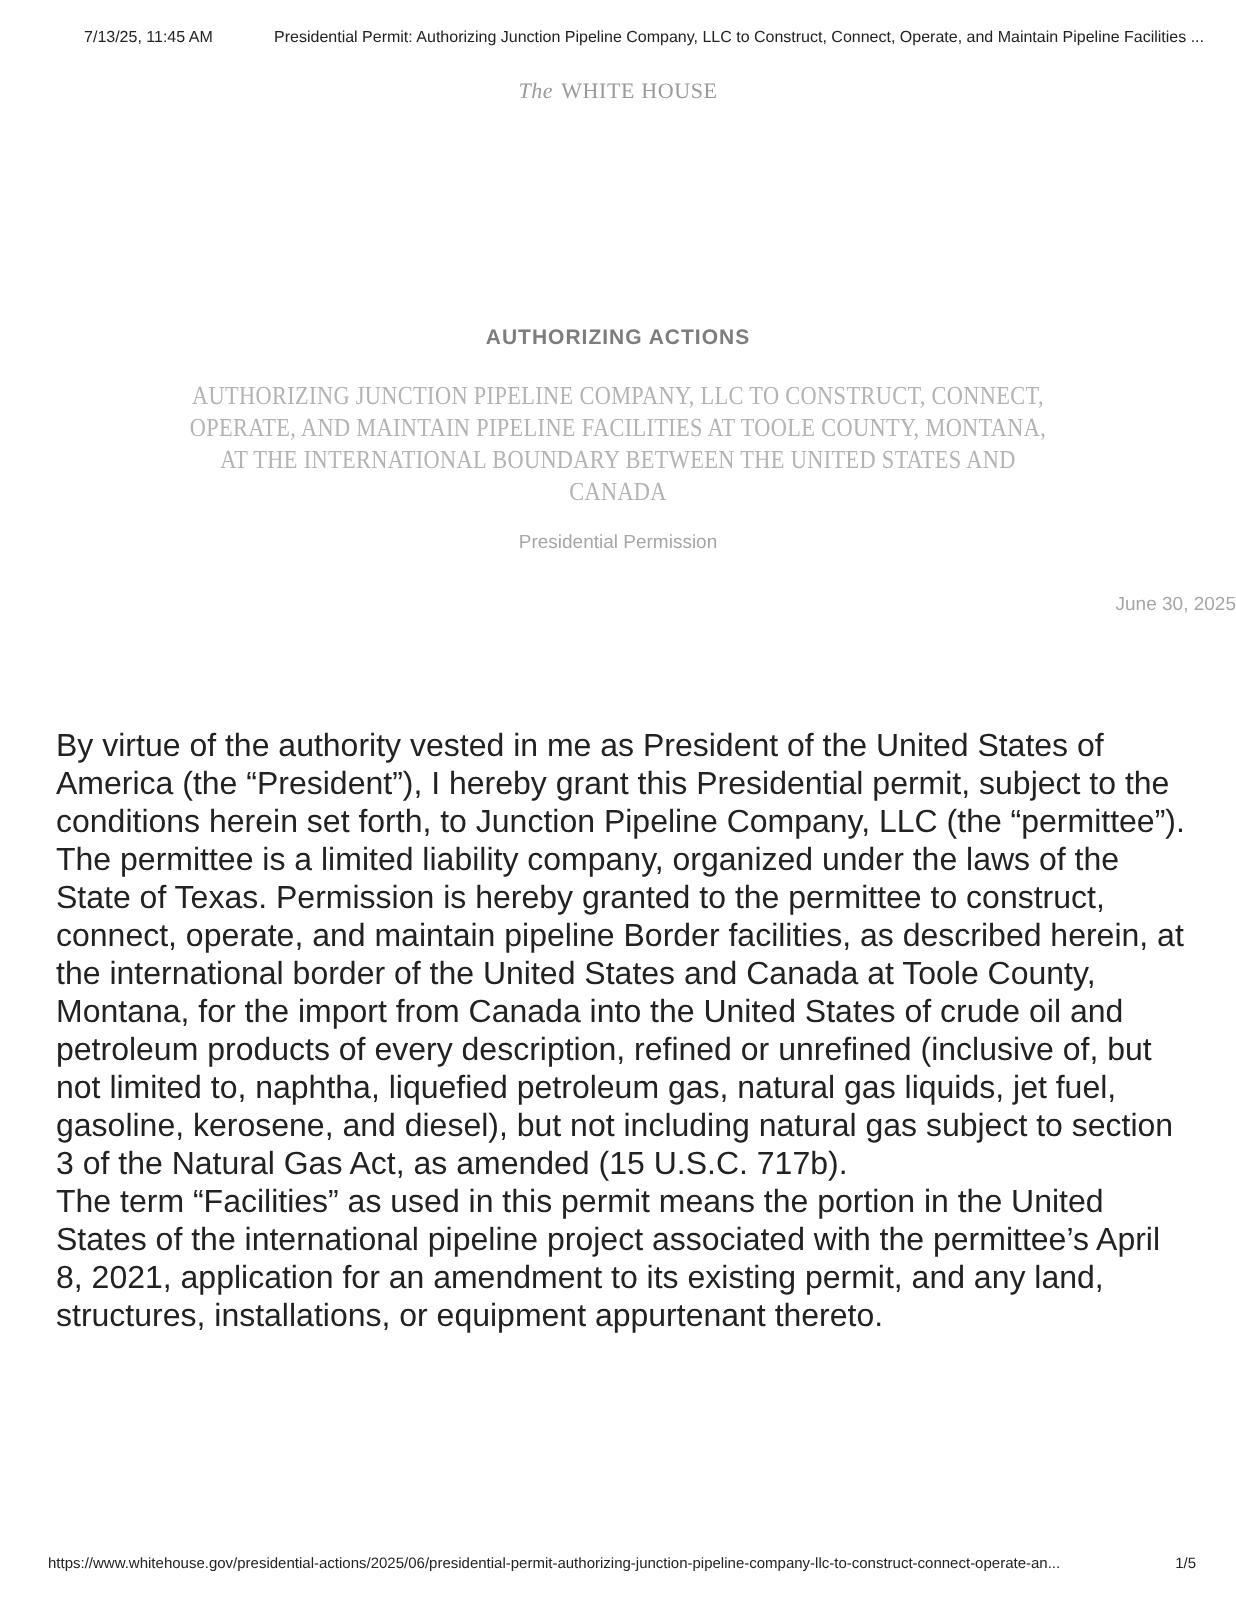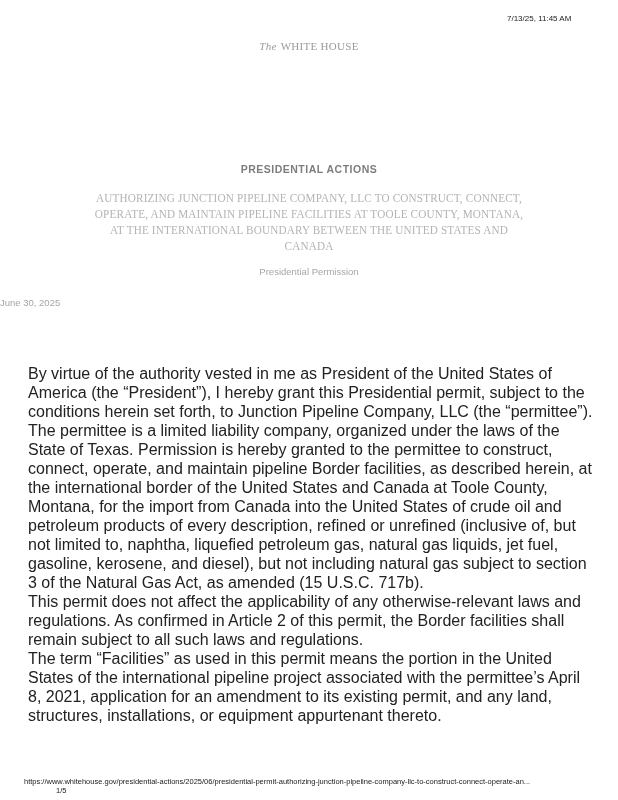--- a/index.html
+++ b/index.html
@@ -25,61 +25,61 @@
     .doc-title {
       position: absolute; top: 190px; left: 60px; right: 60px; text-align: center;
       font-family: "Liberation Serif", serif; font-size: 13px; line-height: 16px;
       color: #b3b3b3; letter-spacing: 0.2px; transform: scaleX(0.86);
     }
     .category {
       position: absolute; top: 266px; left: 0; right: 0; text-align: center;
       font-family: "Liberation Sans", sans-serif; font-size: 9.5px; color: #a6a6a6;
     }
     .date {
-      position: absolute; top: 297px; left: 0; right: 0; text-align: left;
+      position: absolute; top: 297px; left: 0; right: 0; text-align: right;
       font-family: "Liberation Sans", sans-serif; font-size: 9.5px; color: #a6a6a6;
     }
     .body-text {
       position: absolute; top: 364px; left: 28px; width: 566px;
       font-family: "Liberation Sans", sans-serif; font-size: 16px; line-height: 19px;
       color: #222;
     }
     .body-text p { margin: 0; }
     .print-footer {
       position: absolute; top: 777px; left: 24px; right: 20px;
       font-family: "Liberation Sans", sans-serif; font-size: 7.5px; color: #222;
-      display: flex; white-space: nowrap; flex-direction: column;
+      display: flex; white-space: nowrap;
     }
     .print-footer .url { flex: 1; overflow: hidden; text-overflow: ellipsis; }
     .print-footer .pg { margin-left: 32px; }
   </style>
 </head>
 <body>
 
 <div class="print-header">
   <span class="ts">7/13/25, 11:45 AM</span>
+  <span class="ttl">Presidential Permit: Authorizing Junction Pipeline Company, LLC to Construct, Connect, Operate, and Maintain Pipeline Facilities ...</span>
 </div>
 
 <div class="logo">
   <span class="the">The</span><span>WHITE HOUSE</span>
 </div>
 
-<div class="section-label">PRESIDENTIAL ACTIONS</div>
+<div class="section-label">AUTHORIZING ACTIONS</div>
 
 <div class="doc-title">
   <div>AUTHORIZING JUNCTION PIPELINE COMPANY, LLC TO CONSTRUCT, CONNECT,</div>
   <div>OPERATE, AND MAINTAIN PIPELINE FACILITIES AT TOOLE COUNTY, MONTANA,</div>
   <div>AT THE INTERNATIONAL BOUNDARY BETWEEN THE UNITED STATES AND CANADA</div>
 </div>
 
 <div class="category">Presidential Permission</div>
 <div class="date">June 30, 2025</div>
 
 <div class="body-text">
   <p>By virtue of the authority vested in me as President of the United States of America (the “President”), I hereby grant this Presidential permit, subject to the conditions herein set forth, to Junction Pipeline Company, LLC (the “permittee”).  The permittee is a limited liability company, organized under the laws of the State of Texas.  Permission is hereby granted to the permittee to construct, connect, operate, and maintain pipeline Border facilities, as described herein, at the international border of the United States and Canada at Toole County, Montana, for the import from Canada into the United States of crude oil and petroleum products of every description, refined or unrefined (inclusive of, but not limited to, naphtha, liquefied petroleum gas, natural gas liquids, jet fuel, gasoline, kerosene, and diesel), but not including natural gas subject to section 3 of the Natural Gas Act, as amended (15 U.S.C. 717b).</p>
-  <p>This permit does not affect the applicability of any otherwise-relevant laws and regulations.  As confirmed in Article 2 of this permit, the Border facilities shall remain subject to all such laws and regulations.</p>
   <p>The term “Facilities” as used in this permit means the portion in the United States of the international pipeline project associated with the permittee’s April 8, 2021, application for an amendment to its existing permit, and any land, structures, installations, or equipment appurtenant thereto.</p>
 </div>
 
 <div class="print-footer">
   <span class="url">https://www.whitehouse.gov/presidential-actions/2025/06/presidential-permit-authorizing-junction-pipeline-company-llc-to-construct-connect-operate-an...</span>
   <span class="pg">1/5</span>
 </div>
 
 </body></html>

